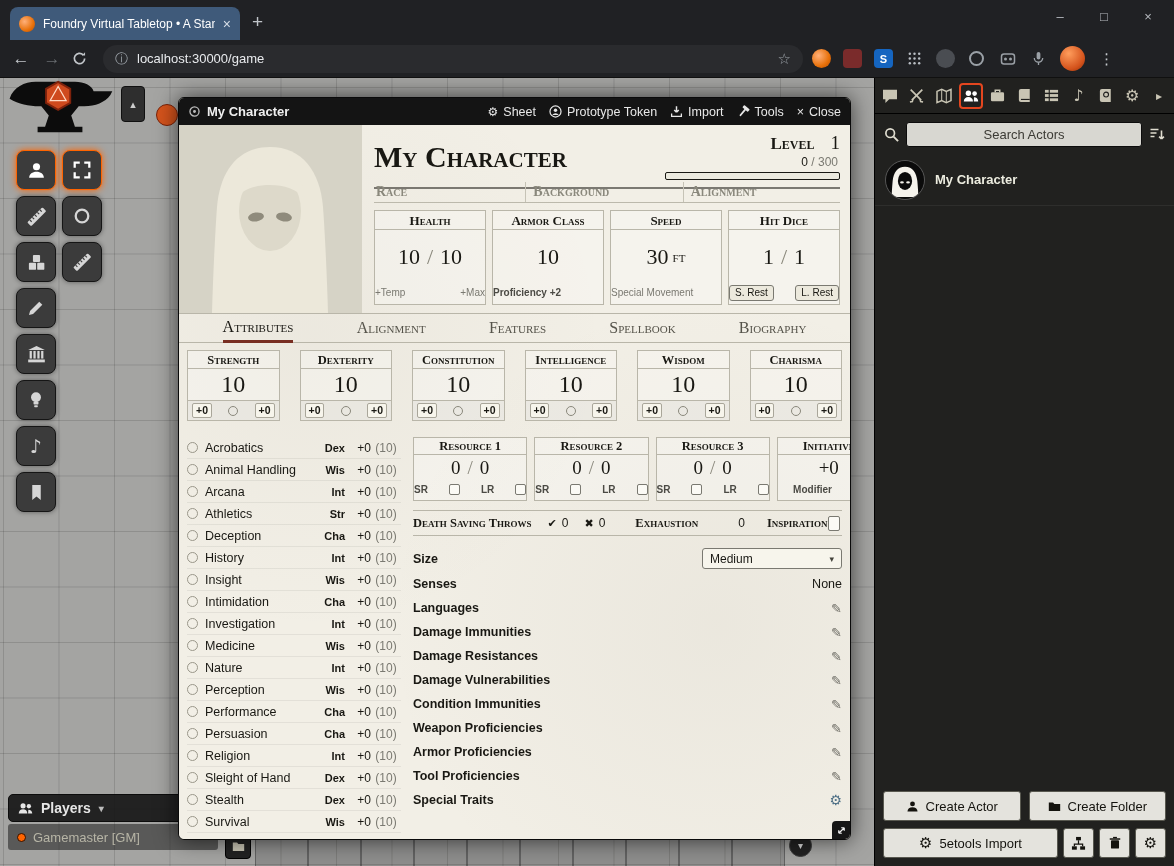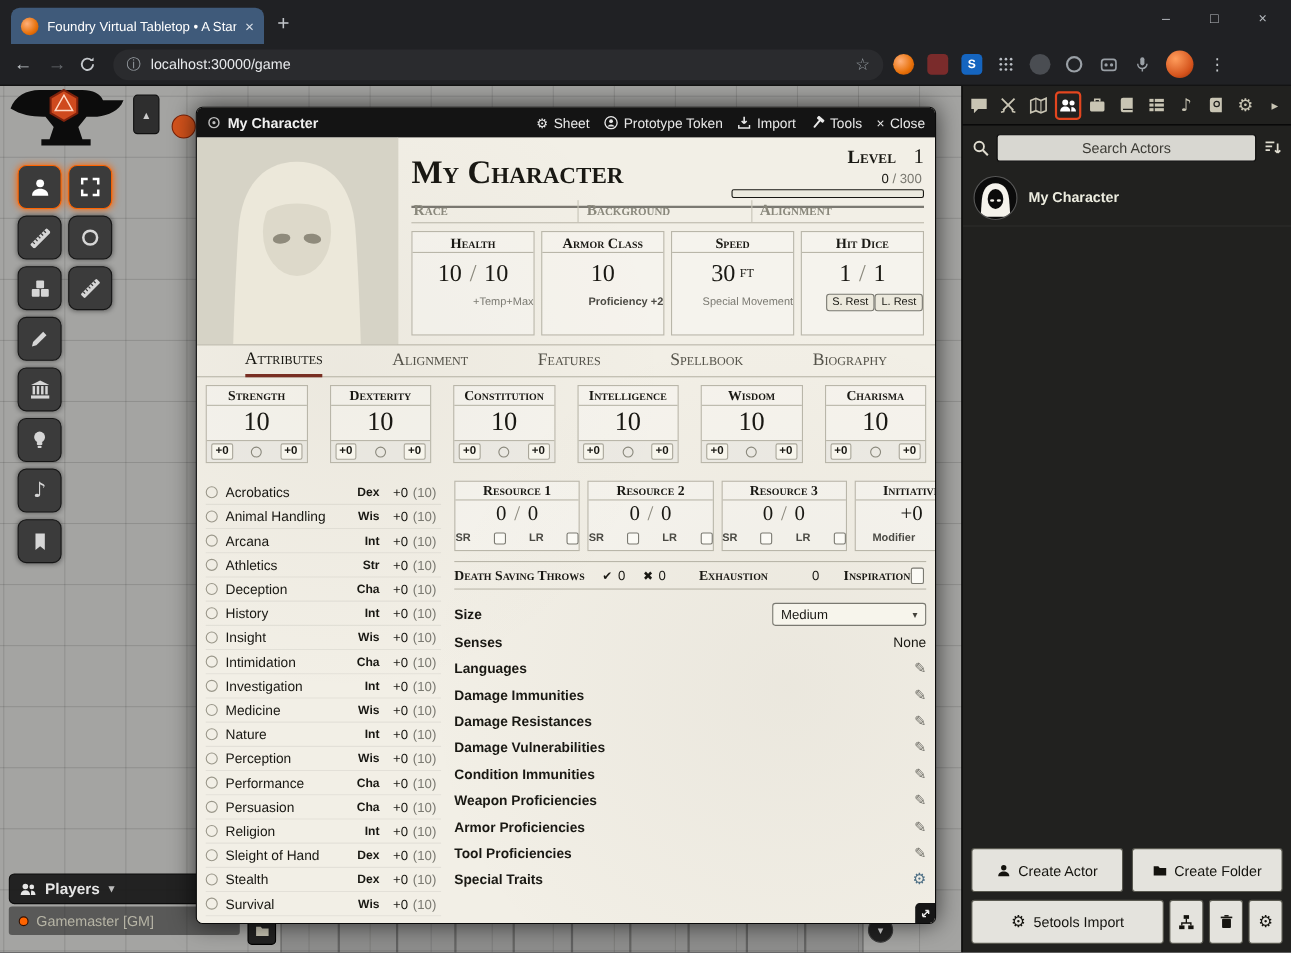--- a/index.html
+++ b/index.html
@@ -72,21 +72,21 @@
 .searchrow{height:40px;display:flex;align-items:center;gap:7px;padding:0 9px;flex:none}
 .search-input{flex:1;height:25px;background:#d8d7d1;border:1px solid #0c0c0c;border-radius:3px;font-size:13px;text-align:center;color:#2b2a25;font-family:"Liberation Sans",sans-serif}
 .search-input::placeholder{color:#3c3b35}
 .sicon{color:#e0ddd0}
 .directory{flex:1;overflow:hidden}
 .actor-item{height:52px;display:flex;align-items:center;gap:10px;padding:0 10px;border-bottom:1px solid rgba(255,255,255,.06)}
 .actor-avatar{width:40px;height:40px;border-radius:50%;border:1px solid #565656;overflow:hidden;flex:none}
 .actor-name{font-size:13px;font-weight:bold;color:#ececdf}
 .sb-footer{padding:8px;display:flex;flex-direction:column;gap:7px;flex:none}
 .sb-row{display:flex;gap:8px}
-.sb-btn{flex:1;height:40px;background:#e4e3dd;border:1px solid #58584f;border-radius:3px;display:flex;align-items:center;justify-content:center;gap:7px;font-size:13px;color:#14130e}
+.sb-btn{flex:1;height:30px;background:#e4e3dd;border:1px solid #58584f;border-radius:3px;display:flex;align-items:center;justify-content:center;gap:7px;font-size:13px;color:#14130e}
 .sb-btn .ic{color:#14130e}
 .sb-sq{flex:none;width:31px}
 .gear-dark{font-size:15px;color:#14130e;font-family:"DejaVu Sans",sans-serif}
 
 
 .window{position:absolute;left:178px;top:19px;width:673px;height:743px;background:#f2efe6;border:1px solid #0a0a0a;border-radius:6px;box-shadow:0 0 22px rgba(0,0,0,.65);display:flex;flex-direction:column;z-index:30}
 .window-header{height:27px;background:#141414;border-radius:5px 5px 0 0;display:flex;align-items:center;padding:0 9px;color:#f0f0f0;flex:none}
 .window-title{font-size:13px;font-weight:bold;flex:1;display:flex;gap:6px;align-items:center}
 .title-icon{color:#bdbdbd}
 .header-btn{display:flex;align-items:center;gap:5px;font-size:12.5px;color:#e8e8e8;margin-left:13px}
@@ -107,21 +107,21 @@
 .xpbar{height:8px;border:1px solid #191813;background:#eceadf;border-radius:2px}
 .details{display:flex;height:14px;align-items:flex-end;border-bottom:1px solid #bcb9ac;flex:none}
 .detail{flex:1;font-family:"Liberation Serif",serif;font-variant:small-caps;font-weight:bold;font-size:14px;color:#8a887c;padding-left:7px;border-left:1px solid #c6c3b6;height:20px;line-height:20px}
 .detail:first-child{border-left:none;padding-left:2px}
 .stats{flex:1;display:flex;gap:6px;padding:7px 0 8px}
 .statbox{flex:1;border:1px solid #b9b6a9;background:rgba(255,255,255,.28);display:flex;flex-direction:column;min-width:0}
 .bx-title{height:19px;line-height:19px;text-align:center;font-family:"Liberation Serif",serif;font-variant:small-caps;font-weight:bold;font-size:13px;border-bottom:1px solid #b9b6a9;white-space:nowrap;overflow:hidden}
 .bx-value{flex:1;display:flex;align-items:center;justify-content:center;font-family:"Liberation Serif",serif;font-size:22px;gap:7px}
 .bx-sep{color:#8a887c}
 .bx-unit{font-variant:small-caps;font-size:15px;margin-left:-3px}
-.bx-foot{height:17px;display:flex;align-items:center;justify-content:flex-end;font-size:10px;color:#7a7971;margin-bottom:21px;white-space:nowrap}
+.bx-foot{height:17px;display:flex;align-items:center;justify-content:space-between;font-size:10px;color:#7a7971;margin-bottom:3px;white-space:nowrap}
 .bx-foot.dark{color:#4b4a44;font-weight:bold}
 .rest-btn{border:1px solid #7a7971;border-radius:3px;background:#ece9dd;color:#191813;font-size:10px;padding:0 5px;line-height:14px}
 .tabsnav{height:30px;display:flex;align-items:center;justify-content:space-around;border-top:1px solid #b9b6a9;border-bottom:1px solid #b9b6a9;padding:0 12px;flex:none}
 .tab-item{font-family:"Liberation Serif",serif;font-variant:small-caps;font-weight:normal;font-size:16px;color:#55534a;line-height:26px}
 .tab-item.active{color:#191813;border-bottom:3px solid #782e22}
 .content{flex:1;display:flex;padding:0 8px 8px;gap:10px;min-height:0;flex-direction:column}
 .abilities{display:flex;gap:20px;padding:7px 0 4px;flex:none}
 .ability{flex:1;border:1px solid #b9b6a9;background:rgba(255,255,255,.28);text-align:center;min-width:0}
 .aname{font-family:"Liberation Serif",serif;font-variant:small-caps;font-weight:bold;font-size:12.5px;border-bottom:1px solid #b9b6a9;height:18px;line-height:18px;white-space:nowrap;overflow:hidden}
 .score{font-family:"Liberation Serif",serif;font-size:24px;height:31px;line-height:31px}

